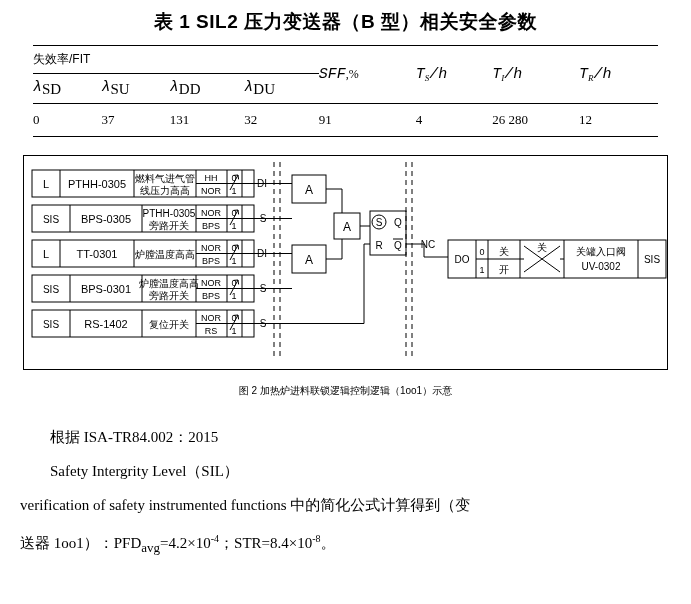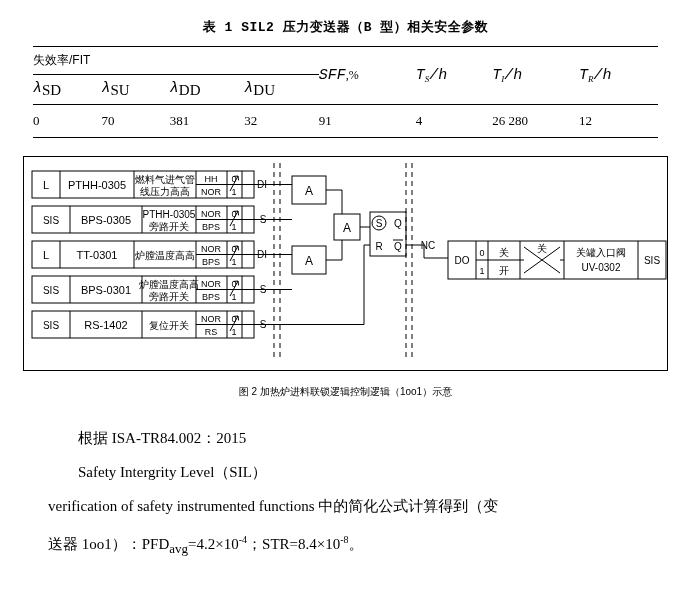--- a/index.html
+++ b/index.html
@@ -17,25 +17,25 @@
   }
   .page {
     position: relative;
     width: 691px;
     height: 604px;
   }
 
   
   .table-caption {
     text-align: center;
-    font-family: Liberation Mono, monospace;
+    font-family: Liberation Sans, sans-serif;
     font-weight: bold;
-    font-size: 13px;
+    font-size: 19px;
     letter-spacing: 0.5px;
-    padding-top: 18px;
+    padding-top: 9px;
   }
   .param-table {
     width: 625px;
     margin: 10px auto 0 auto;
     border-collapse: collapse;
     font-size: 12px;
   }
   .param-table td, .param-table th {
     text-align: left;
     font-weight: normal;
@@ -68,22 +68,22 @@
 
   .fig-caption {
     text-align: center;
     font-family: "Liberation Sans", sans-serif;
     font-size: 10px;
     margin-top: 14px;
   }
 
   
   .body-text {
-    margin: 22px 0 0 8px;
-    padding: 0 40px;
+    margin: 22px 0 0 0;
+    padding: 0 20px;
     font-size: 15px;
     line-height: 34px;
     text-align: justify;
   }
   .body-text p { margin: 0; }
   .indent { text-indent: 2em; }
   sup { font-size: 10px; }
   sub { font-size: 13px; }
 </style>
 </head>
@@ -103,22 +103,22 @@
       <td rowspan="2"><span class="sym">T</span><span class="subi">R</span><span class="sym">/h</span></td>
     </tr>
     <tr>
       <td><span class="sym">λ</span><span class="sub">SD</span></td>
       <td><span class="sym">λ</span><span class="sub">SU</span></td>
       <td><span class="sym">λ</span><span class="sub">DD</span></td>
       <td><span class="sym">λ</span><span class="sub">DU</span></td>
     </tr>
     <tr class="rule-mid vals rule-bot">
       <td>0</td>
-      <td>70</td>
-      <td>381</td>
+      <td>37</td>
+      <td>131</td>
       <td>32</td>
       <td>91</td>
       <td>4</td>
       <td>26 280</td>
       <td>12</td>
     </tr>
   </tbody>
     </table>
 
   <div class="figure-wrap">

